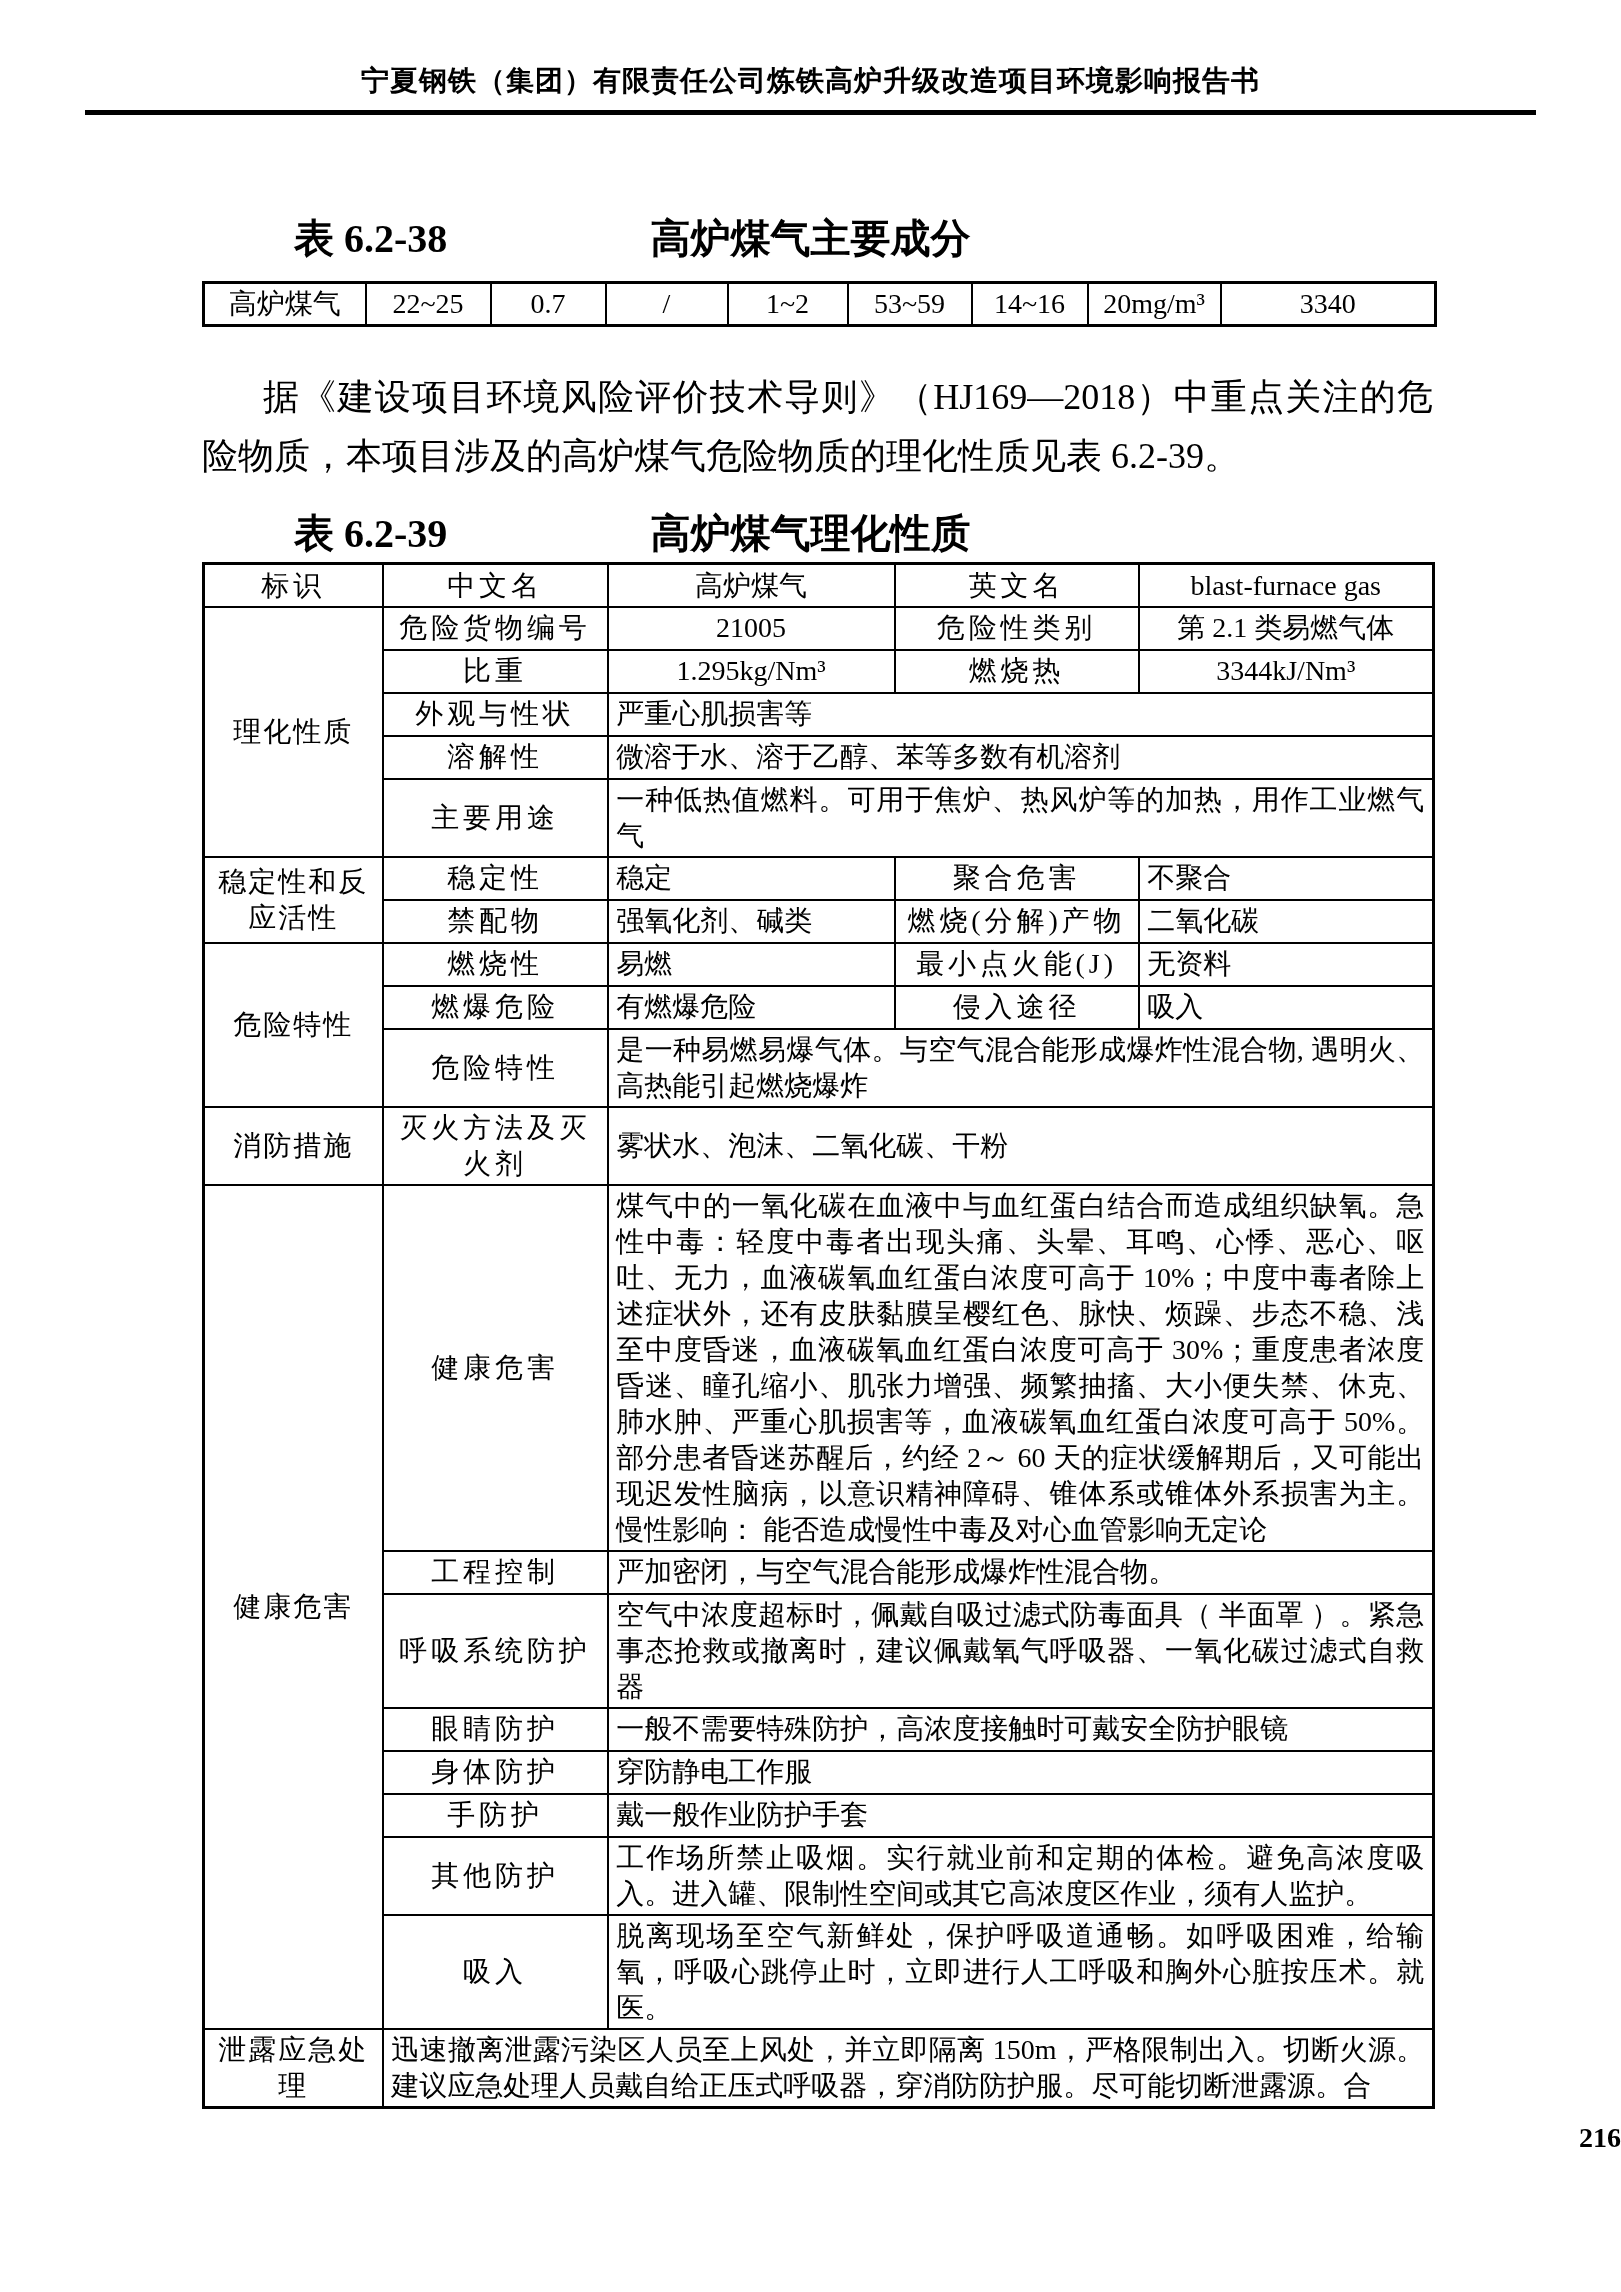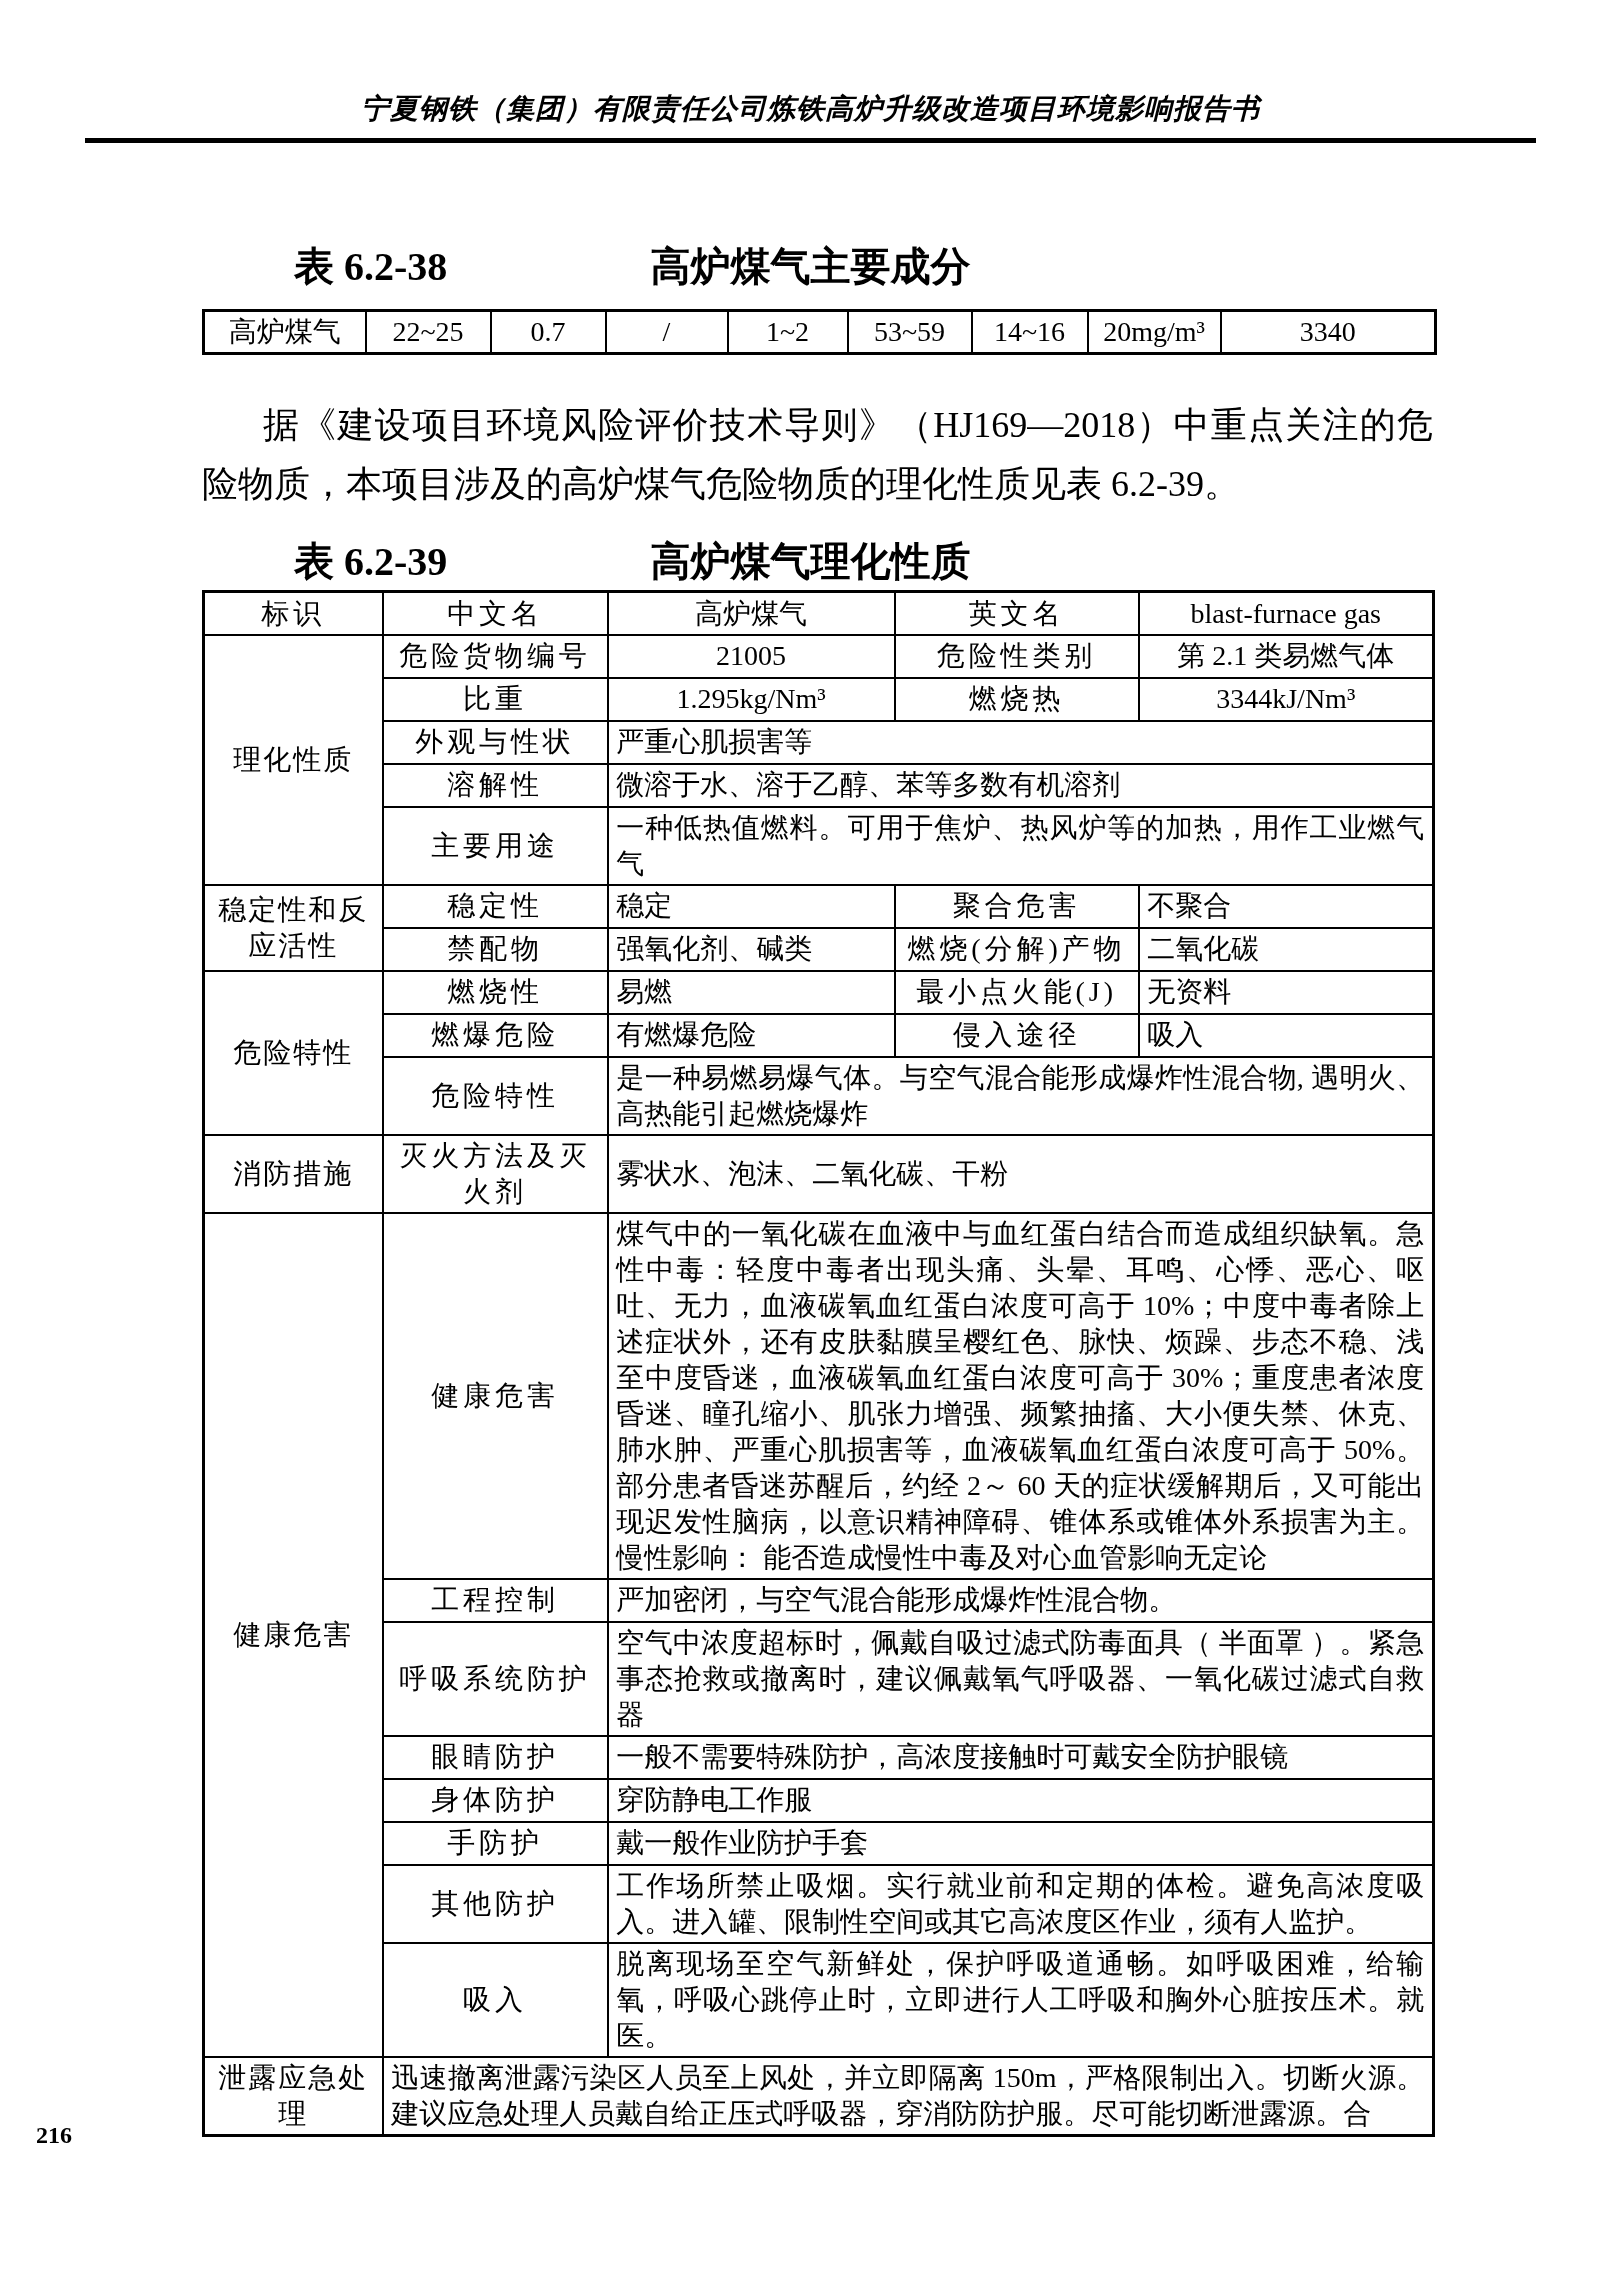--- a/index.html
+++ b/index.html
@@ -3,26 +3,25 @@
 <meta charset="utf-8">
 <style>
   html,body{margin:0;padding:0;background:#ffffff;}
   body{
     width:1621px;height:2293px;
     font-family:"Liberation Serif","DejaVu Serif",serif;
     color:#000;
     position:relative;
   }
   .doc-title{
-    padding-top:90px;
+    padding-top:62px;
     text-align:center;
     font-size:28px;
     font-weight:bold;
     letter-spacing:1px;
-    font-style:italic;
   }
   .header-rule{
     margin:9.8px auto 0 auto;
     width:1451px;height:4.9px;background:#000;
   }
   .caption{
     margin-left:202px;
     width:1231px;
     position:relative;
     height:43px;
@@ -77,22 +76,22 @@
   }
   #t2 .ctr{text-align:center;}
   #t2 .jst{text-align:justify;}
   #t2 .bl3{border-left:2.9px solid #000;}
   .bt3{border-top:2.9px solid #000 !important;}
   #t2 tr{height:43px;}
 
   .page-number{
     position:absolute;
     top:2122px;left:0;right:0;
-    text-align:left;
-    font-size:24px;
+    text-align:right;
+    font-size:28px;
     font-weight:bold;
     padding-left:36px;
   }
 </style>
 </head>
 <body>
 
 <div class="doc-title">宁夏钢铁（集团）有限责任公司炼铁高炉升级改造项目环境影响报告书</div>
 <div class="header-rule"></div>
 

